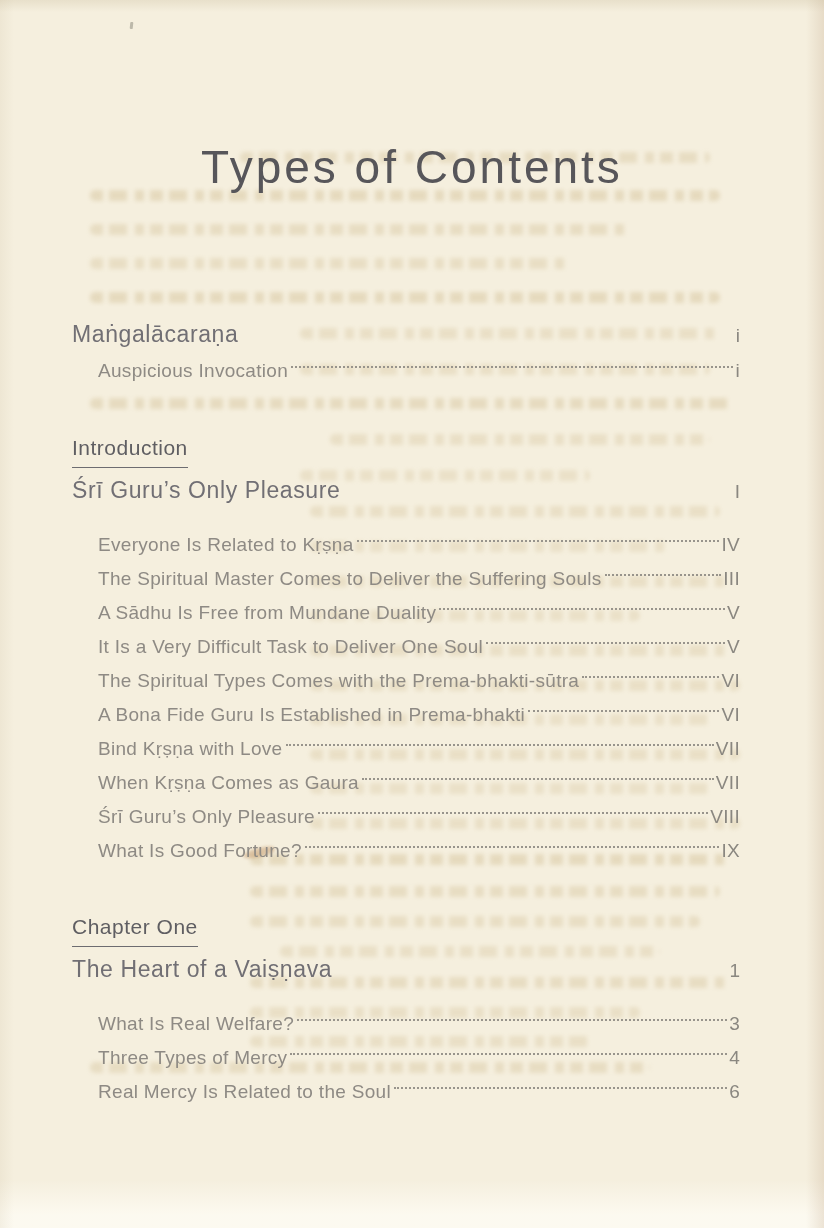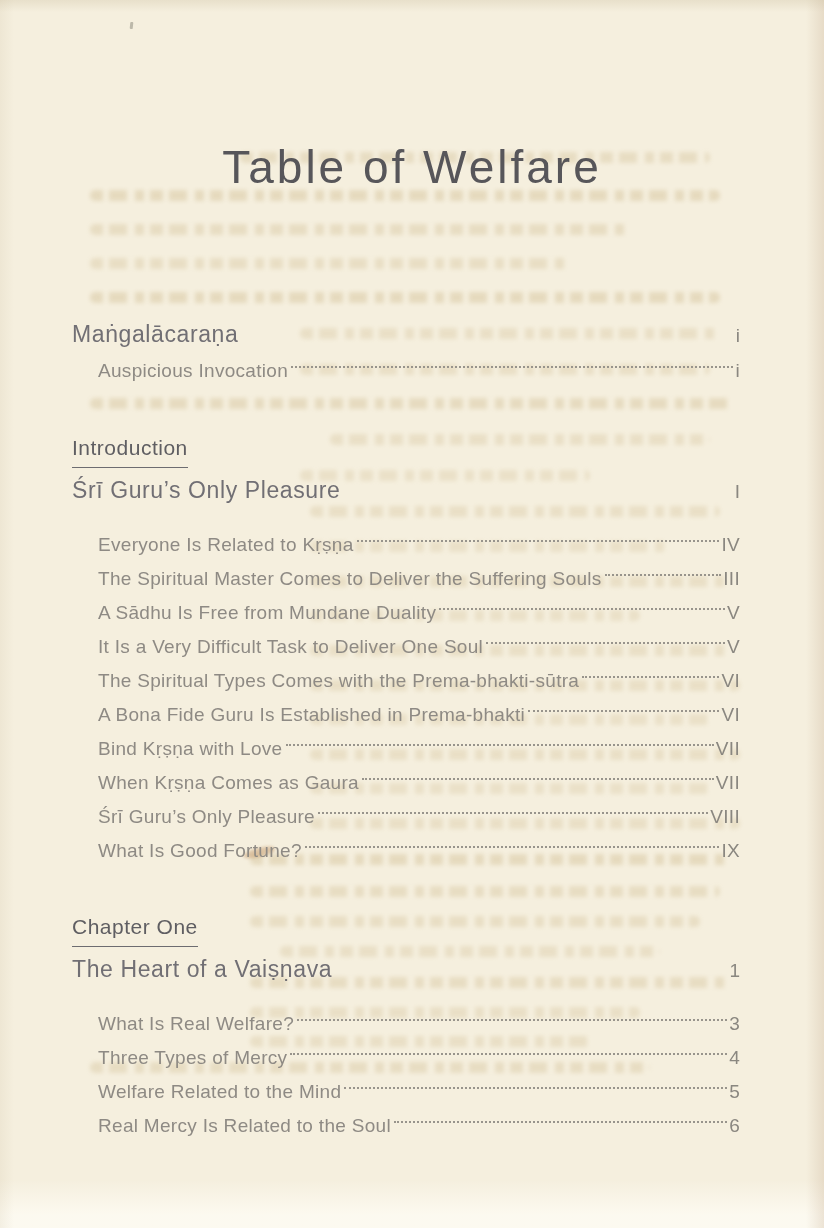--- a/index.html
+++ b/index.html
@@ -96,21 +96,21 @@
       <div class="ghost" style="top: 946px; left: 280px; width: 380px; opacity: 0.24;"></div>
       <div class="ghost" style="top: 977px; left: 250px; width: 480px; opacity: 0.28;"></div>
       <div class="ghost" style="top: 1007px; left: 250px; width: 390px; opacity: 0.24;"></div>
       <div class="ghost" style="top: 1036px; left: 250px; width: 340px; opacity: 0.24;"></div>
       <div class="ghost" style="top: 1062px; left: 90px; width: 560px; opacity: 0.28;"></div>
     </div>
   <div class="speck"></div>
   <div class="smudge"></div>
 
   <div class="content">
-    <h1 class="doc-title">Table of Welfare</h1>
+    <h1 class="doc-title">Types of Contents</h1>
     <div class="toc">
         <section class="toc-section">
           <div class="heading-row">
             <span class="heading-title">Maṅgalācaraṇa</span>
             <span class="heading-page">i</span>
           </div>
           <div class="entry-list">
             <div class="entry-row">
               <span class="entry-title">Auspicious Invocation</span>
               <span class="leader"></span>
@@ -188,25 +188,20 @@
               <span class="entry-title">What Is Real Welfare?</span>
               <span class="leader"></span>
               <span class="entry-page">3</span>
             </div>
             <div class="entry-row">
               <span class="entry-title">Three Types of Mercy</span>
               <span class="leader"></span>
               <span class="entry-page">4</span>
             </div>
             <div class="entry-row">
-              <span class="entry-title">Welfare Related to the Mind</span>
-              <span class="leader"></span>
-              <span class="entry-page">5</span>
-            </div>
-            <div class="entry-row">
               <span class="entry-title">Real Mercy Is Related to the Soul</span>
               <span class="leader"></span>
               <span class="entry-page">6</span>
             </div>
           </div>
         </section>
       </div>
   </div>
 </div>
 

